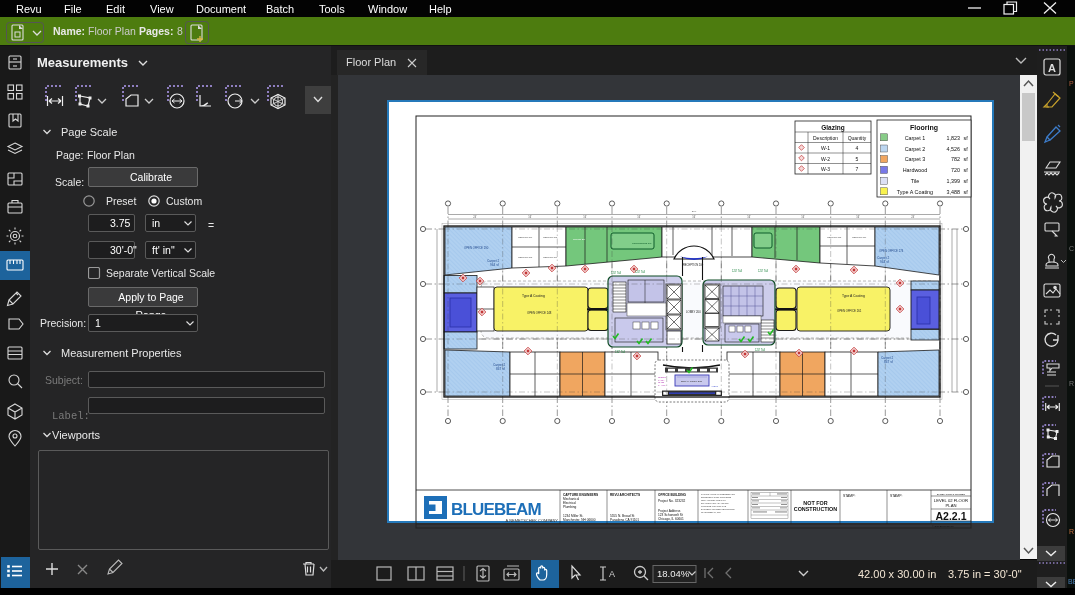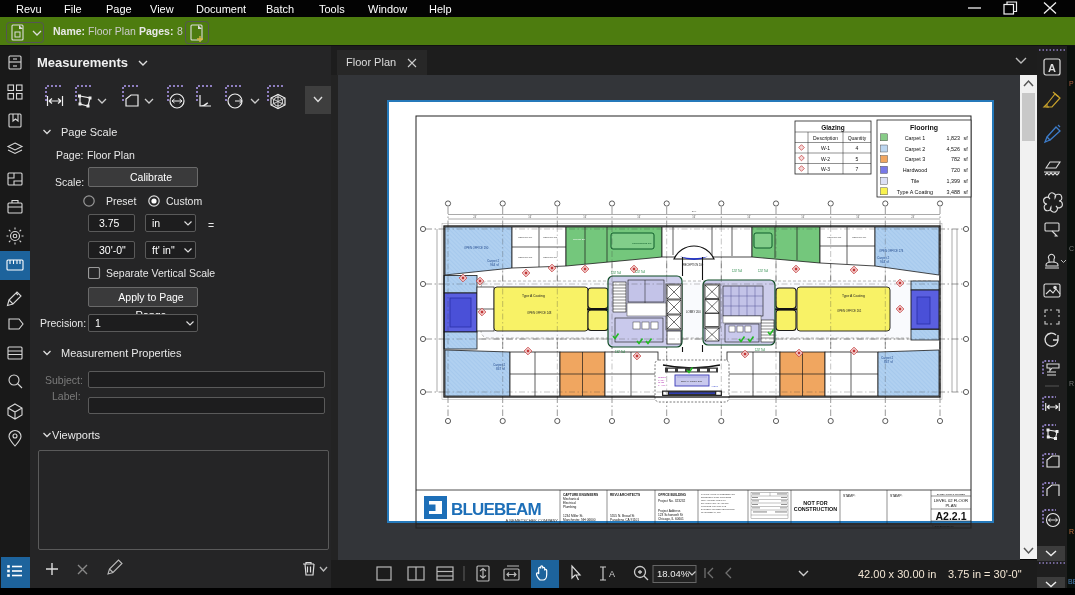--- a/index.html
+++ b/index.html
@@ -10,21 +10,21 @@
 #menubar { position:absolute; left:0; top:0; width:1075px; height:17px; background:#030303; color:#fff; font-size:11px; }
 #menubar span.mi { position:absolute; top:3px; }
 #winbtn { position:absolute; top:0; right:0; height:17px; }
 
 #bar2 { position:absolute; left:0; top:17px; width:1075px; height:29px; background:#4d7c0f; border-bottom:1px solid #111; color:#e8e8e8; }
 
 #lstrip { position:absolute; left:0; top:46px; width:30px; height:549px; background:#191919; }
 
 #lpanel { position:absolute; left:30px; top:46px; width:301px; height:542px; background:#252526; color:#e8e8e8; }
 .btn { position:absolute; background:#3a3a3b; border:1px solid #6a6a6a; border-radius:2px; color:#fff; text-align:center; font-size:10.5px;padding-left:16px; }
-.inp { position:absolute; background:#1d1d1e; border:1px solid #5a5a5a; border-radius:2px; color:#fff; font-size:10.5px; padding-left:10px; }
+.inp { position:absolute; background:#1d1d1e; border:1px solid #5a5a5a; border-radius:2px; color:#fff; font-size:10.5px; padding-left:21px; }
 .sel { position:absolute; background:#1d1d1e; border:1px solid #5a5a5a; border-radius:2px; color:#fff; font-size:10.5px; padding-left:6px; }
 .lbl { position:absolute; font-size:10.5px; color:#e8e8e8; }
 .glbl { position:absolute; font-size:10.5px; color:#7a7a7a; }
 .hdr { position:absolute; font-size:12px; font-weight:bold; color:#f0f0f0; }
 
 #tabbar { position:absolute; left:331px; top:46px; width:744px; height:29px; background:#1d1d1d; }
 #tab1 { position:absolute; left:6px; top:4px; width:90px; height:25px; background:#272727; color:#ddd; font-size:11px; }
 #canvas { position:absolute; left:331px; top:75px; width:689px; height:485px; background:#333539; border-left:7px solid #232323; }
 #scroll { position:absolute; left:1020px; top:75px; width:17px; height:484px; background:#f1f1f1; }
 
@@ -34,21 +34,21 @@
 #botbar { position:absolute; left:331px; top:560px; width:744px; height:28px; background:#1c1c1c; color:#eee; }
 #botstrip { position:absolute; left:0; top:588px; width:1075px; height:7px; background:#000; z-index:9; }
 svg text { font-family:"Liberation Sans", sans-serif; }
 </style>
 </head>
 <body>
 
 <div id="menubar">
   <span class="mi" style="left:16px;">Revu</span>
   <span class="mi" style="left:64px;">File</span>
-  <span class="mi" style="left:106px;">Page</span>
+  <span class="mi" style="left:106px;">Edit</span>
   <span class="mi" style="left:150px;">View</span>
   <span class="mi" style="left:196px;">Document</span>
   <span class="mi" style="left:266px;">Batch</span>
   <span class="mi" style="left:319px;">Tools</span>
   <span class="mi" style="left:368px;">Window</span>
   <span class="mi" style="left:429px;">Help</span>
   <svg id="winbtn" width="120" height="17" style="right:0;">
     <line x1="13" y1="8" x2="26" y2="8" stroke="#f0f0f0" stroke-width="1.3"></line>
     <rect x="49" y="4.5" width="9.5" height="9.5" fill="none" stroke="#f0f0f0" stroke-width="1.2"></rect>
     <path d="M52 4.5 v-2.5 h9.5 v9.5 h-2.5" fill="none" stroke="#f0f0f0" stroke-width="1.2"></path>
@@ -223,21 +223,21 @@
   <svg width="10" height="8" style="position:absolute;left:155px;top:274px;">
       <path d="M1.5 1.5 l3.5 3.5 l3.5 -3.5" stroke="#ddd" stroke-width="1.2" fill="none"></path>
     </svg>
 
   <svg width="10" height="8" style="position:absolute;left:12px;top:303px;">
       <path d="M1.5 2 l3.5 3.5 l3.5 -3.5" stroke="#ddd" stroke-width="1.3" fill="none"></path>
     </svg>
   <span class="lbl" style="left:31px;top:301px;font-size:11px;">Measurement Properties</span>
   <span class="glbl" style="left:15px;top:328px;">Subject:</span>
   <div class="inp" style="left:58px;top:325px;width:237px;height:17px;"></div>
-  <span class="glbl" style="left:22px;top:344px;">Label:</span>
+  <span class="glbl" style="left:22px;top:364px;font-family:Liberation Mono, monospace;">Label:</span>
   <div class="inp" style="left:58px;top:351px;width:237px;height:17px;"></div>
 
   <svg width="10" height="8" style="position:absolute;left:12px;top:385px;">
       <path d="M1.5 2 l3.5 3.5 l3.5 -3.5" stroke="#ddd" stroke-width="1.3" fill="none"></path>
     </svg>
   <span class="lbl" style="left:22px;top:383px;font-size:11px;">Viewports</span>
   <div class="abs" style="left:8px;top:404px;width:291px;height:100px;border:1px solid #5a5a5a;border-radius:2px;"></div>
 
   <svg class="abs" style="left:0;top:510px;" width="301" height="26">
     <path d="M22 7 v12 M16 13 h12" stroke="#ddd" stroke-width="1.4"></path>

